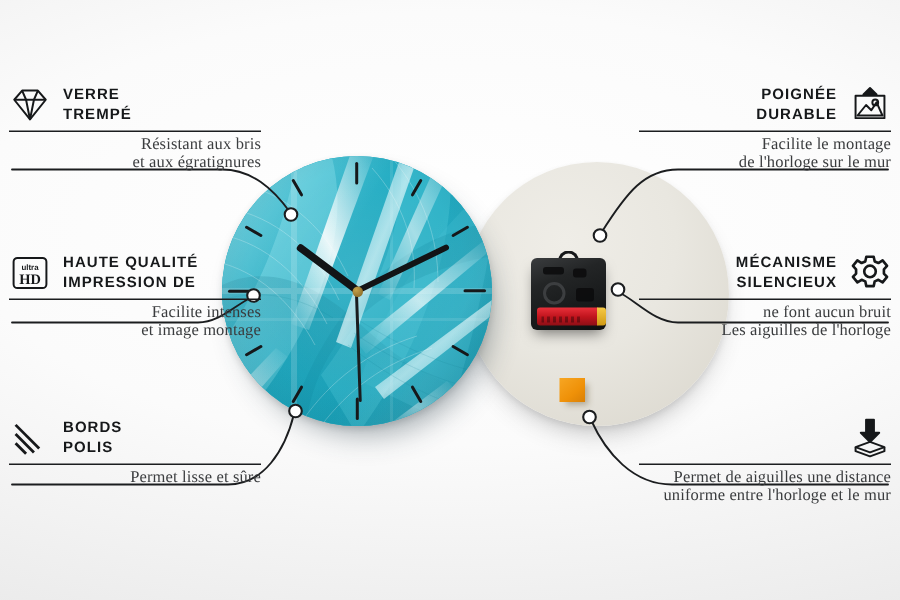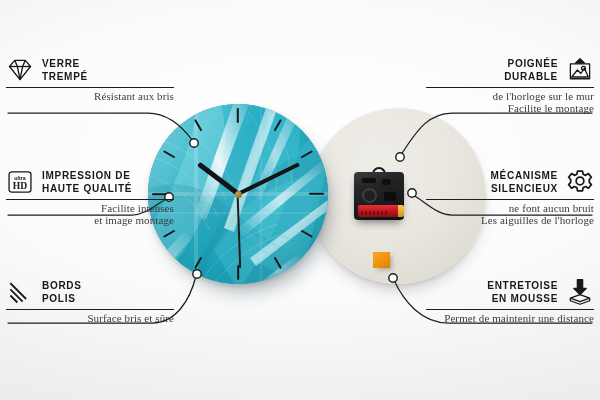--- a/index.html
+++ b/index.html
@@ -285,32 +285,33 @@
           <path d="M22,5 L19,12 L16,27"></path>
         </g>
       </svg>
       <div>
         <div class="f-title">VERRE</div>
         <div class="f-title">TREMPÉ</div>
       </div>
     </div>
     <div class="f-rule"></div>
     <div class="f-sub">Résistant aux bris</div>
+    <div class="f-sub">et aux égratignures</div>
   </div>
 
   <div class="feature left" id="feat-impression">
     <div class="f-head">
       <svg class="f-icon" viewBox="0 0 32 32">
         <rect x="3.5" y="4.5" width="25" height="23" rx="3" fill="none" stroke="#16181a" stroke-width="1.5"></rect>
         <text x="16" y="14" font-family="Liberation Sans, sans-serif" font-size="6" font-weight="700" text-anchor="middle" fill="#16181a">ultra</text>
         <text x="16" y="24" font-family="Liberation Serif, serif" font-size="11" font-weight="700" text-anchor="middle" fill="#16181a">HD</text>
       </svg>
       <div>
+        <div class="f-title">HAUTE QUALITÉ</div>
         <div class="f-title">IMPRESSION DE</div>
-        <div class="f-title">HAUTE QUALITÉ</div>
       </div>
     </div>
     <div class="f-rule"></div>
     <div class="f-sub">Facilite intenses</div>
     <div class="f-sub">et image montage</div>
   </div>
 
   <div class="feature left" id="feat-bords">
     <div class="f-head">
       <svg class="f-icon" viewBox="0 0 32 32">
@@ -319,41 +320,41 @@
           <path d="M5,13 L19,27"></path>
           <path d="M5,20 L13,28"></path>
         </g>
       </svg>
       <div>
         <div class="f-title">BORDS</div>
         <div class="f-title">POLIS</div>
       </div>
     </div>
     <div class="f-rule"></div>
-    <div class="f-sub">Surface bris et sûre</div>
+    <div class="f-sub">Permet lisse et sûre</div>
   </div>
 
   <div class="feature right" id="feat-poignee">
     <div class="f-head">
       <svg class="f-icon" viewBox="0 0 32 32">
         <g fill="none" stroke="#16181a" stroke-width="1.5" stroke-linejoin="round">
           <path d="M16,3 L11,8 L21,8 Z" fill="#16181a"></path>
           <rect x="5" y="9" width="22" height="17"></rect>
           <path d="M6.5,24 L13,16 L17,20 L21,14 L25.5,24 Z" fill="none"></path>
           <circle cx="20" cy="14" r="2.2"></circle>
         </g>
       </svg>
       <div>
         <div class="f-title">POIGNÉE</div>
         <div class="f-title">DURABLE</div>
       </div>
     </div>
     <div class="f-rule"></div>
+    <div class="f-sub">Facilite le montage</div>
     <div class="f-sub">de l'horloge sur le mur</div>
-    <div class="f-sub">Facilite le montage</div>
   </div>
 
   <div class="feature right" id="feat-mecanisme">
     <div class="f-head">
       <svg class="f-icon" viewBox="0 0 32 32">
         <g fill="none" stroke="#16181a" stroke-width="2" stroke-linejoin="round">
           <path d="M13.2,3.6 L18.8,3.6 L19.6,7.2 L22.4,8.4 L25.6,6.4 L29,10.6 L26.6,13.2
                    L26.6,16.4 L29,19 L25.6,23.2 L22.4,21.2 L19.6,22.4 L18.8,26 L13.2,26
                    L12.4,22.4 L9.6,21.2 L6.4,23.2 L3,19 L5.4,16.4 L5.4,13.2 L3,10.6
                    L6.4,6.4 L9.6,8.4 L12.4,7.2 Z"></path>
@@ -372,22 +373,19 @@
 
   <div class="feature right" id="feat-entretoise">
     <div class="f-head">
       <svg class="f-icon" viewBox="0 0 32 32">
         <g fill="none" stroke="#16181a" stroke-width="1.5" stroke-linejoin="round">
           <path d="M13,2 L19,2 L19,12 L23,12 L16,19 L9,12 L13,12 Z" fill="#16181a"></path>
           <path d="M16,19 L27,23 L16,27 L5,23 Z"></path>
           <path d="M5,23 L5,26 L16,30 L27,26 L27,23"></path>
         </g>
       </svg>
-      <div>
-        <div class="f-title">ENTRETOISE</div>
-        <div class="f-title">EN MOUSSE</div>
-      </div>
-    </div>
-    <div class="f-rule"></div>
-    <div class="f-sub">Permet de maintenir une distance</div>
+    </div>
+    <div class="f-rule"></div>
+    <div class="f-sub">Permet de aiguilles une distance</div>
+    <div class="f-sub">uniforme entre l'horloge et le mur</div>
   </div>
 
 </div>
 
 </body></html>

